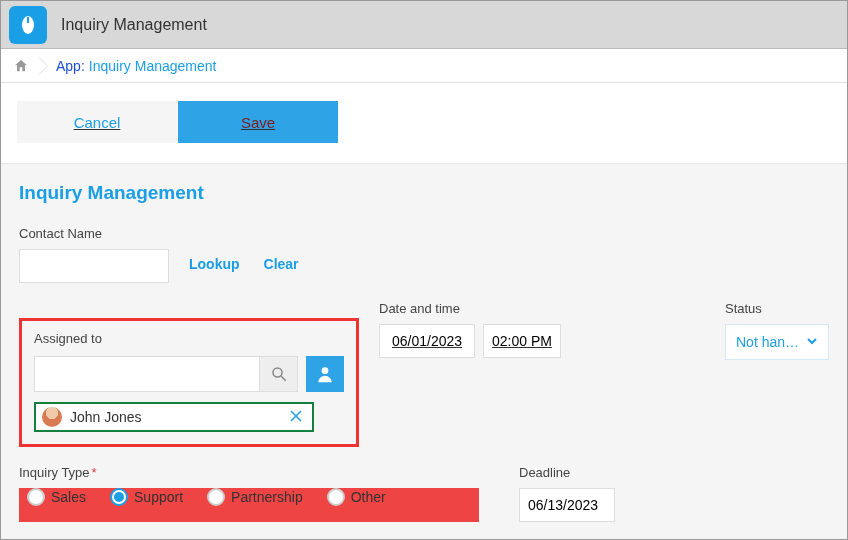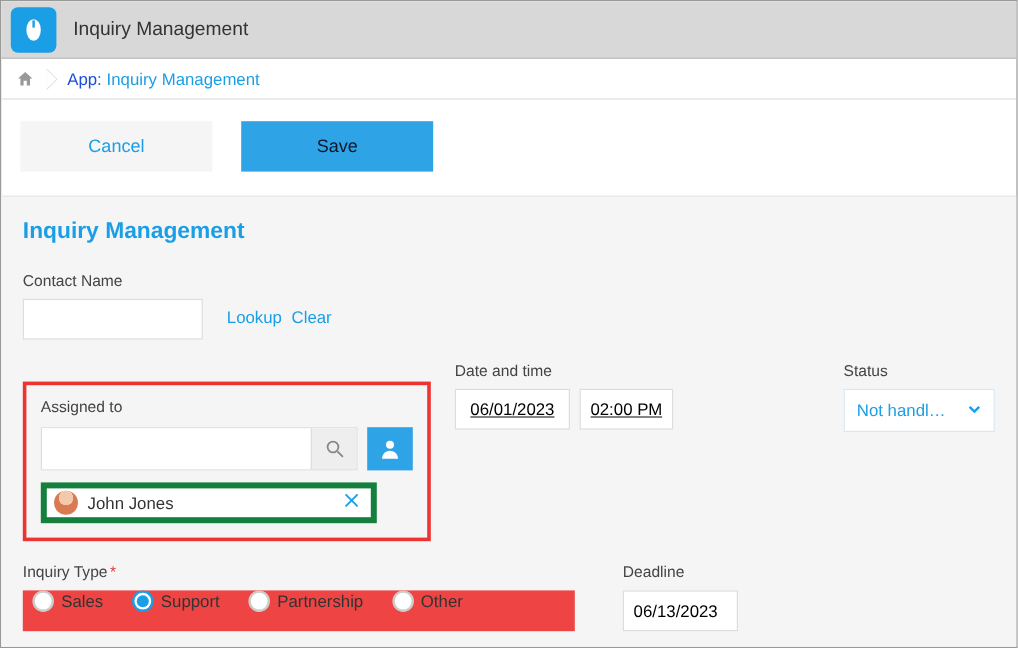--- a/index.html
+++ b/index.html
@@ -54,34 +54,35 @@
     left:-9px; top:-8px;
     border-top: 8px solid transparent;
     border-bottom: 8px solid transparent;
     border-left: 8px solid #fff;
   }
   .bc-label { color: #1d4ed8; margin-right: 4px; }
   .bc-link { color: #1a9ee6; }
   .action-bar {
     padding: 18px 16px 20px;
     display: flex;
-    gap: 24px;
+    gap: 1px;
+    text-decoration: underline;
   }
   .btn {
     height: 42px;
     min-width: 160px;
     display: flex;
     align-items: center;
     justify-content: center;
     font-size: 15px;
     cursor: pointer;
     border: none;
   }
   .btn-cancel { background: #f5f5f5; color: #1a9ee6; }
-  .btn-save { background: #2ea4e6; color: #0f172a; }
+  .btn-save { background: #2ea4e6; color: #7f1d1d; }
   .form-area {
     background: #f5f5f5;
     padding: 18px 18px 30px;
     border-top: 1px solid #e6e6e6;
   }
   .form-title {
     color: #1a9ee6;
     font-size: 19px;
     font-weight: 600;
     margin-bottom: 22px;
@@ -95,21 +96,21 @@
     background: #dcdcdc;
   }
   .text-input {
     height: 34px;
     border: 1px solid #ddd;
     background: #fff;
     padding: 0 8px;
     font-size: 14px;
   }
   .contact-input { width: 150px; }
-  .contact-actions { display: flex; gap: 8px; align-items: center; height: 34px; margin-top: 21px; }
+  .contact-actions { display: flex; gap: 24px; align-items: center; height: 34px; margin-top: 21px; font-weight: bold; }
   .link { color: #1a9ee6; font-size: 14px; cursor: pointer; }
   .assigned-box {
     border: 3px solid #e33;
     padding: 10px 12px 12px;
     width: 340px;
     position: relative;
     margin-top: 17px;
   }
   .assigned-box .field-label { margin-bottom: 10px; }
   .user-search-row { display: flex; gap: 8px; }
@@ -134,38 +135,38 @@
     width: 38px; height: 36px;
     background: #2ea4e6;
     display: flex; align-items: center; justify-content: center;
     cursor: pointer;
   }
   .assigned-user {
     margin-top: 10px;
     display: flex;
     align-items: center;
     background: #fff;
-    border: 5px solid #15803d;
+    border: 2px solid #15803d;
     width: 280px;
     height: 30px;
     padding: 12px 6px;
   }
   .avatar {
     width: 20px; height: 20px; border-radius: 50%;
     background: radial-gradient(circle at 50% 30%, #f2c9a9 0 35%, #d97a53 36% 100%);
     margin-right: 8px;
   }
   .assigned-user .name { flex: 1; font-size: 14px; color: #333; }
   .remove-x { color: #1a9ee6; font-size: 16px; cursor: pointer; padding: 0 4px; }
   .dt-inputs { display: flex; gap: 8px; text-decoration: underline; }
   .date-input { width: 96px; text-align: center; }
   .time-input { width: 78px; text-align: center; }
   .status-select {
     height: 36px;
-    width: 126px;
+    width: 104px;
     border: 1px solid #d5e8f5;
     background: #fff;
     color: #1a9ee6;
     display: flex;
     align-items: center;
     justify-content: space-between;
     padding: 0 10px;
     cursor: pointer;
   }
   .status-select .txt { white-space: nowrap; overflow: hidden; text-overflow: ellipsis; max-width: 88px; }

